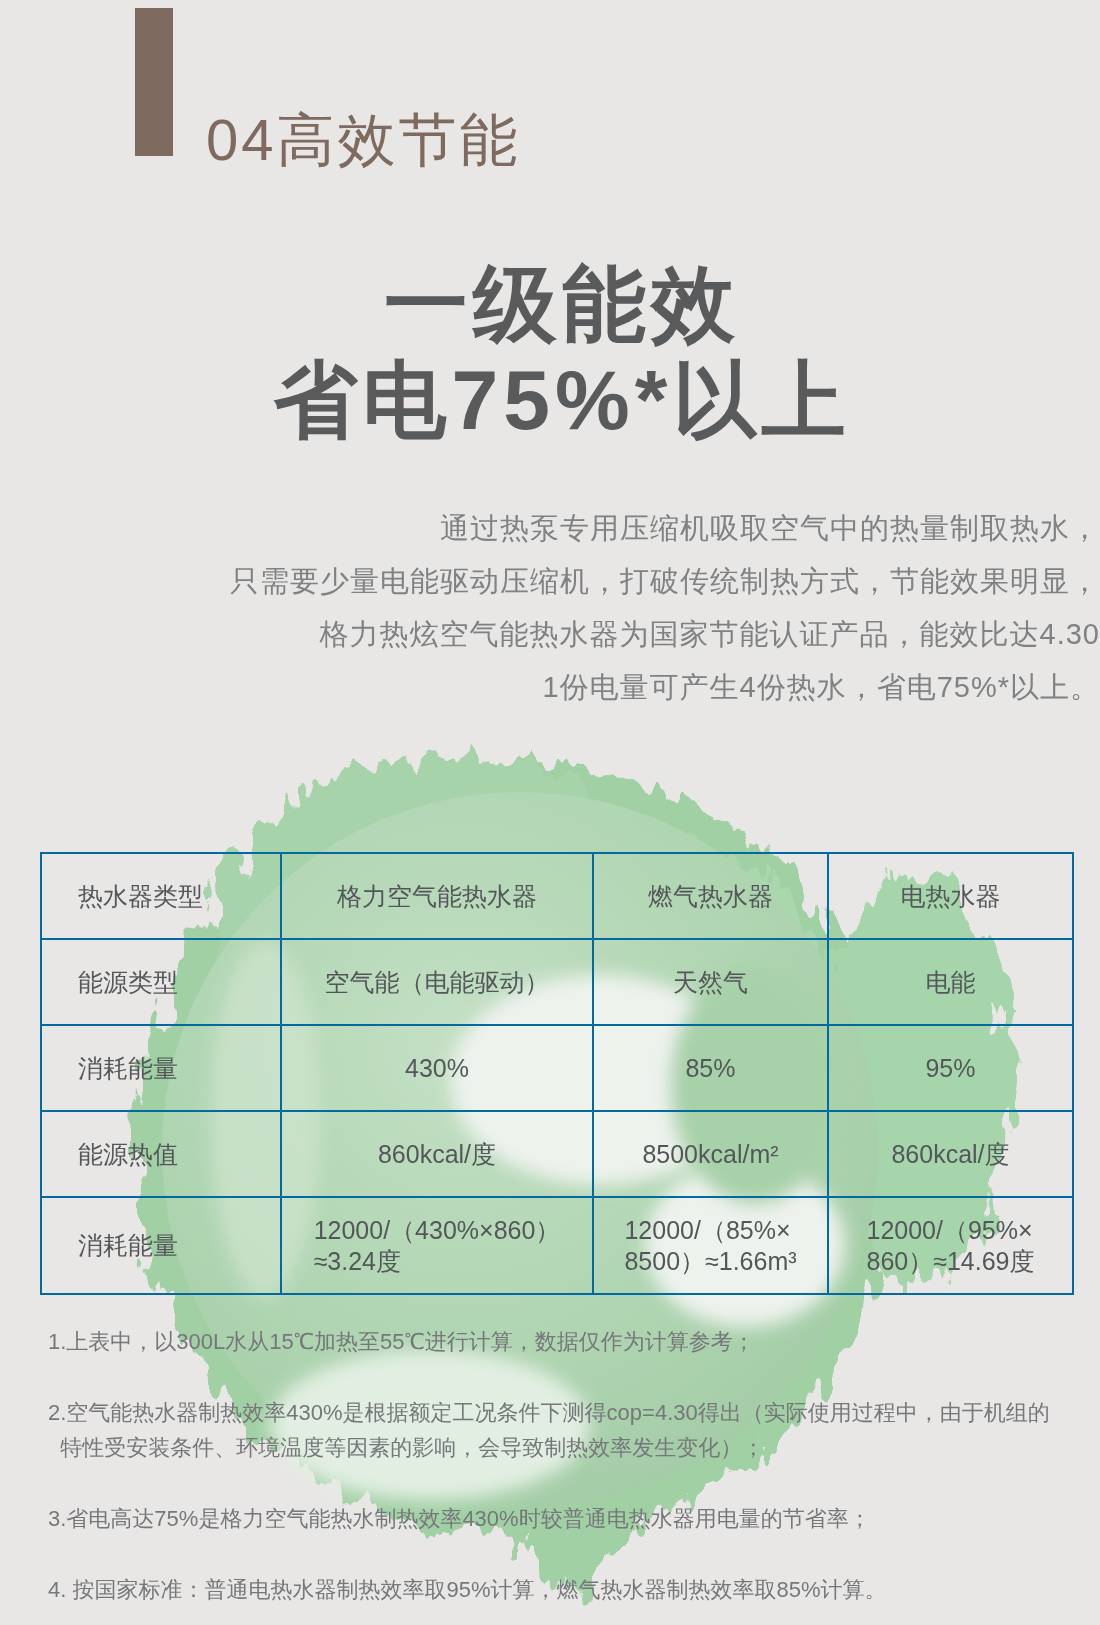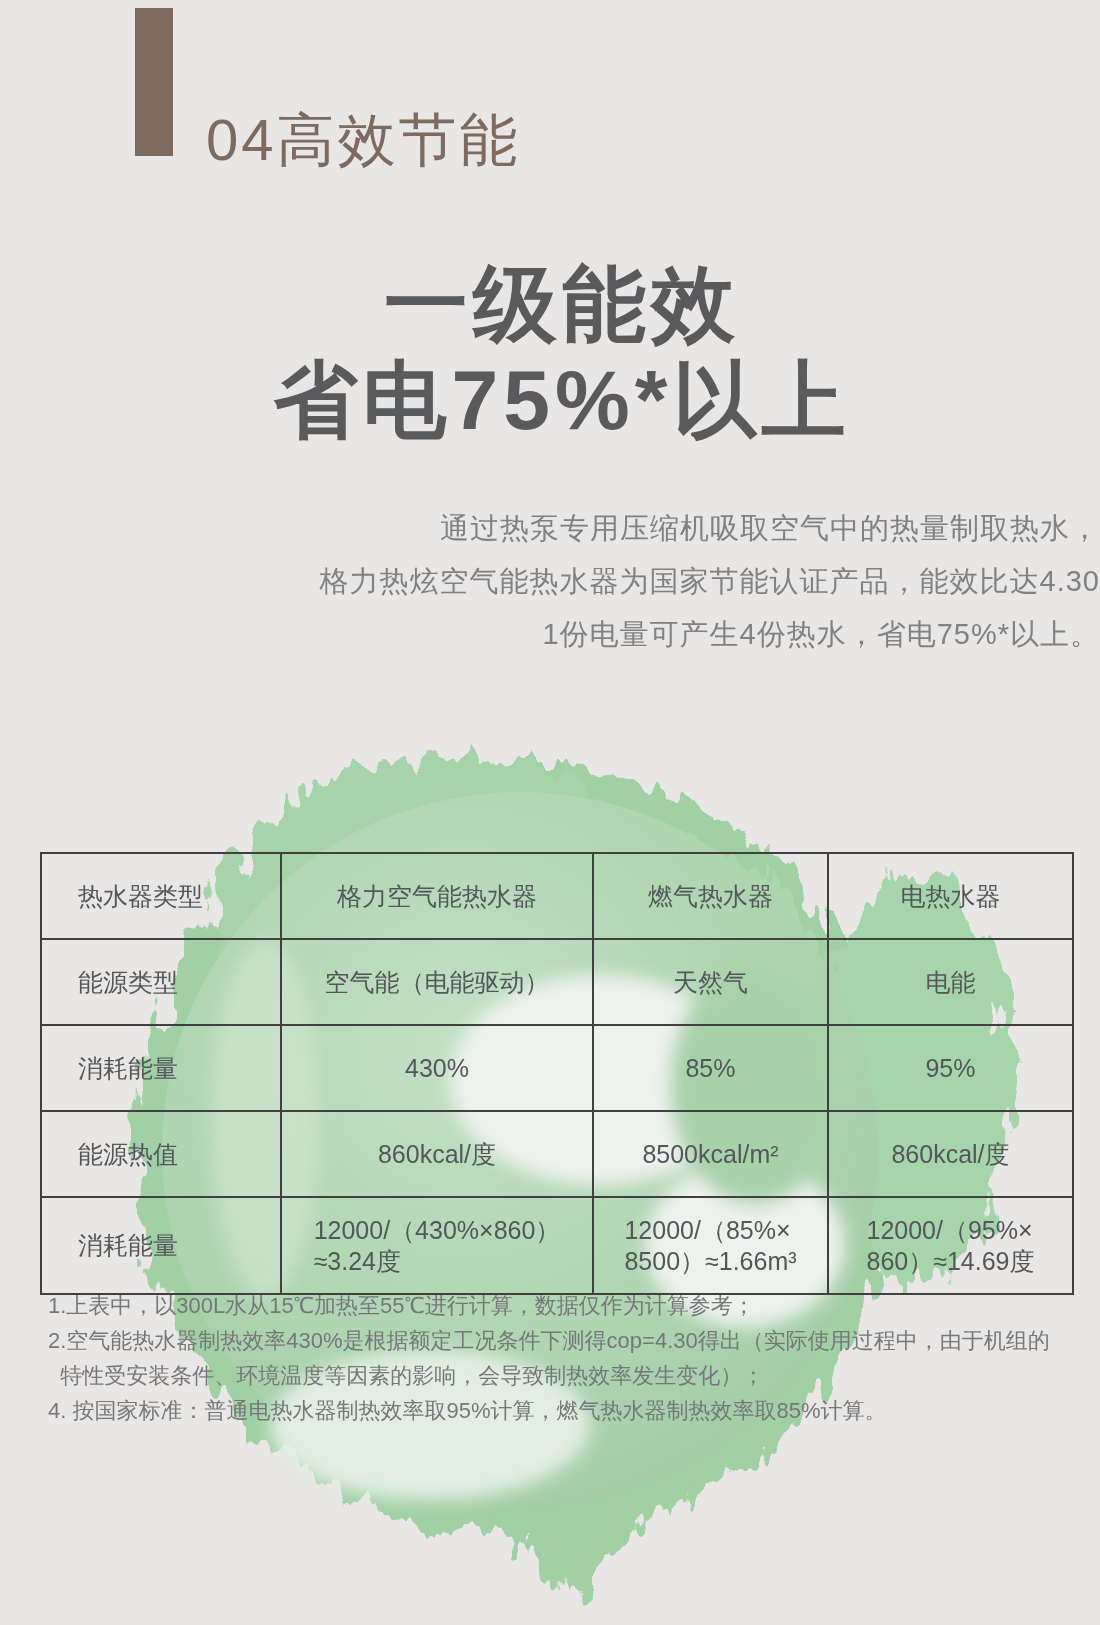--- a/index.html
+++ b/index.html
@@ -46,21 +46,21 @@
   }
   table.cmp {
     position:absolute; top:852px; left:40px;
     width:1032px;
     border-collapse:collapse;
     table-layout:fixed;
     color:#54575a;
     font-size:25px;
   }
   table.cmp td {
-    border:2px solid #404040;
+    border:2px solid #0369a1;
     text-align:center;
     vertical-align:middle;
     padding:0;
   }
   table.cmp td.c1 {
     text-align:left;
     padding-left:36px;
   }
   table.cmp tr.r { height:86px; }
   table.cmp tr.r-last { height:97px; }
@@ -69,21 +69,21 @@
     text-align:left;
     white-space:pre-wrap;
     line-height:31px;
   }
   .notes {
     position:absolute; top:1288px; left:48px; width:1012px;
     font-size:22px;
     color:#76777a;
     line-height:35px;
   }
-  .note { white-space:pre-wrap; }
+  .note { white-space:pre-wrap;margin-top:36px; }
 </style>
 </head>
 <body>
 
 <svg class="earth" viewBox="0 0 1100 1625" xmlns="http://www.w3.org/2000/svg">
   <defs>
     <radialGradient id="globeGrad" cx="42%" cy="36%" r="70%">
       <stop offset="0%" stop-color="#c2e0c3"></stop>
       <stop offset="55%" stop-color="#aed5b0"></stop>
       <stop offset="100%" stop-color="#9fcba2"></stop>
@@ -118,20 +118,21 @@
 <div class="accent-bar"></div>
 <h1 class="section-title"><span>04</span><span>高效节能</span></h1>
 
 <div class="hero">
   <div>一级能效</div>
   <div>省电75%*以上</div>
 </div>
 
 <div class="intro">
   <div>通过热泵专用压缩机吸取空气中的热量制取热水，</div>
+  <div>只需要少量电能驱动压缩机，打破传统制热方式，节能效果明显，</div>
   <div>格力热炫空气能热水器为国家节能认证产品，能效比达4.30</div>
   <div>1份电量可产生4份热水，省电75%*以上。</div>
 </div>
 
 <table class="cmp">
   <colgroup>
     <col style="width:240px">
       <col style="width:312px">
       <col style="width:235px">
       <col style="width:245px">
@@ -170,14 +171,15 @@
     <td><span class="formula">12000/（95%×
 860）≈14.69度</span></td>
   </tr>
 </tbody>
   </table>
 
 <div class="notes">
   <div class="note">1.上表中，以300L水从15℃加热至55℃进行计算，数据仅作为计算参考；</div>
   <div class="note">2.空气能热水器制热效率430%是根据额定工况条件下测得cop=4.30得出（实际使用过程中，由于机组的
   特性受安装条件、环境温度等因素的影响，会导致制热效率发生变化）；</div>
+  <div class="note">3.省电高达75%是格力空气能热水制热效率430%时较普通电热水器用电量的节省率；</div>
   <div class="note">4. 按国家标准：普通电热水器制热效率取95%计算，燃气热水器制热效率取85%计算。</div>
 </div>
 
 </body></html>

